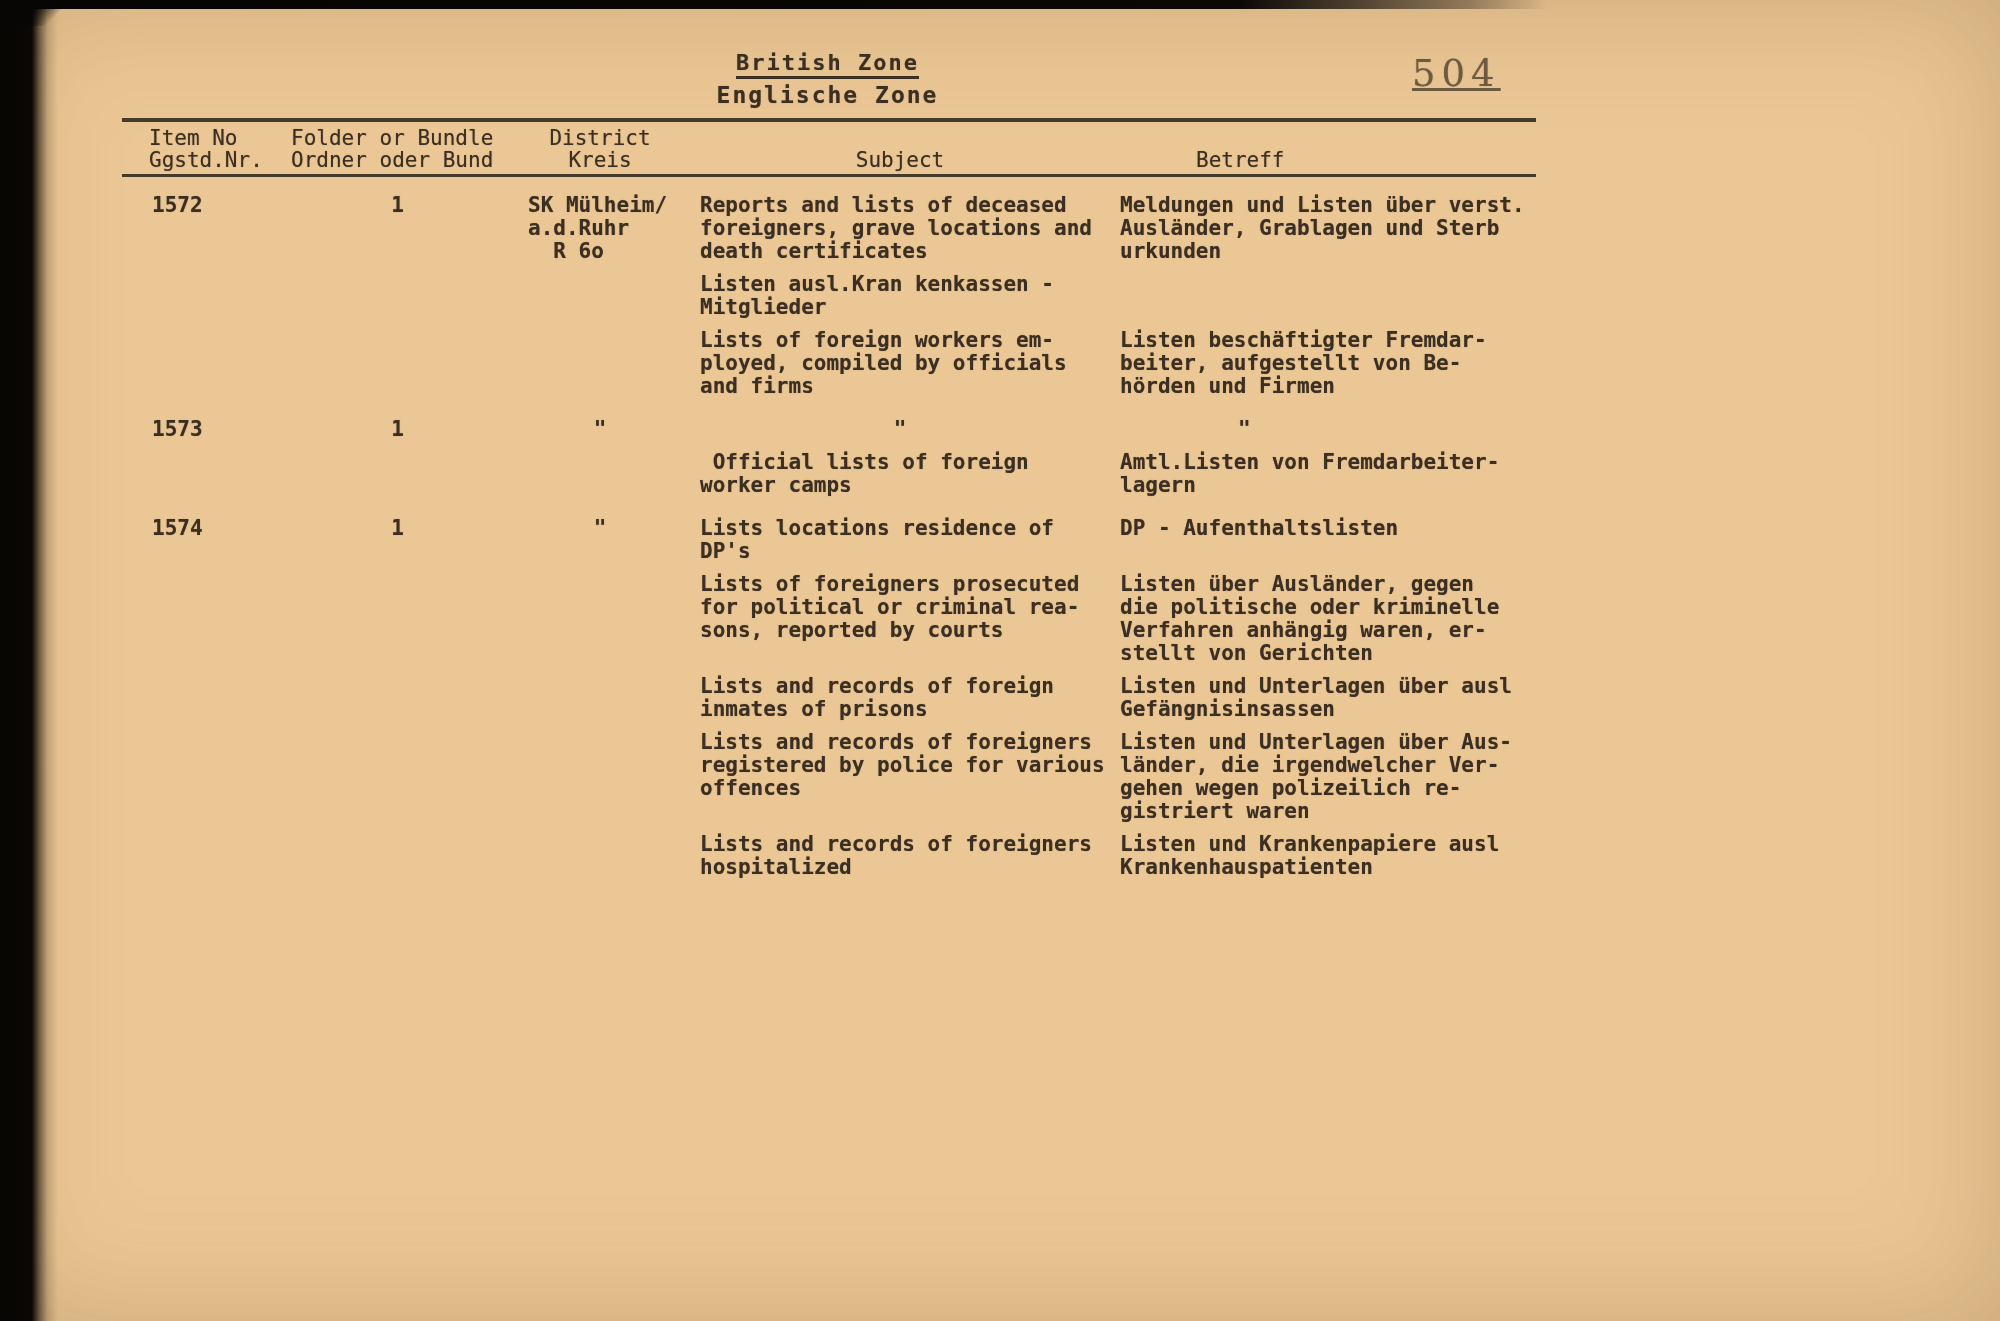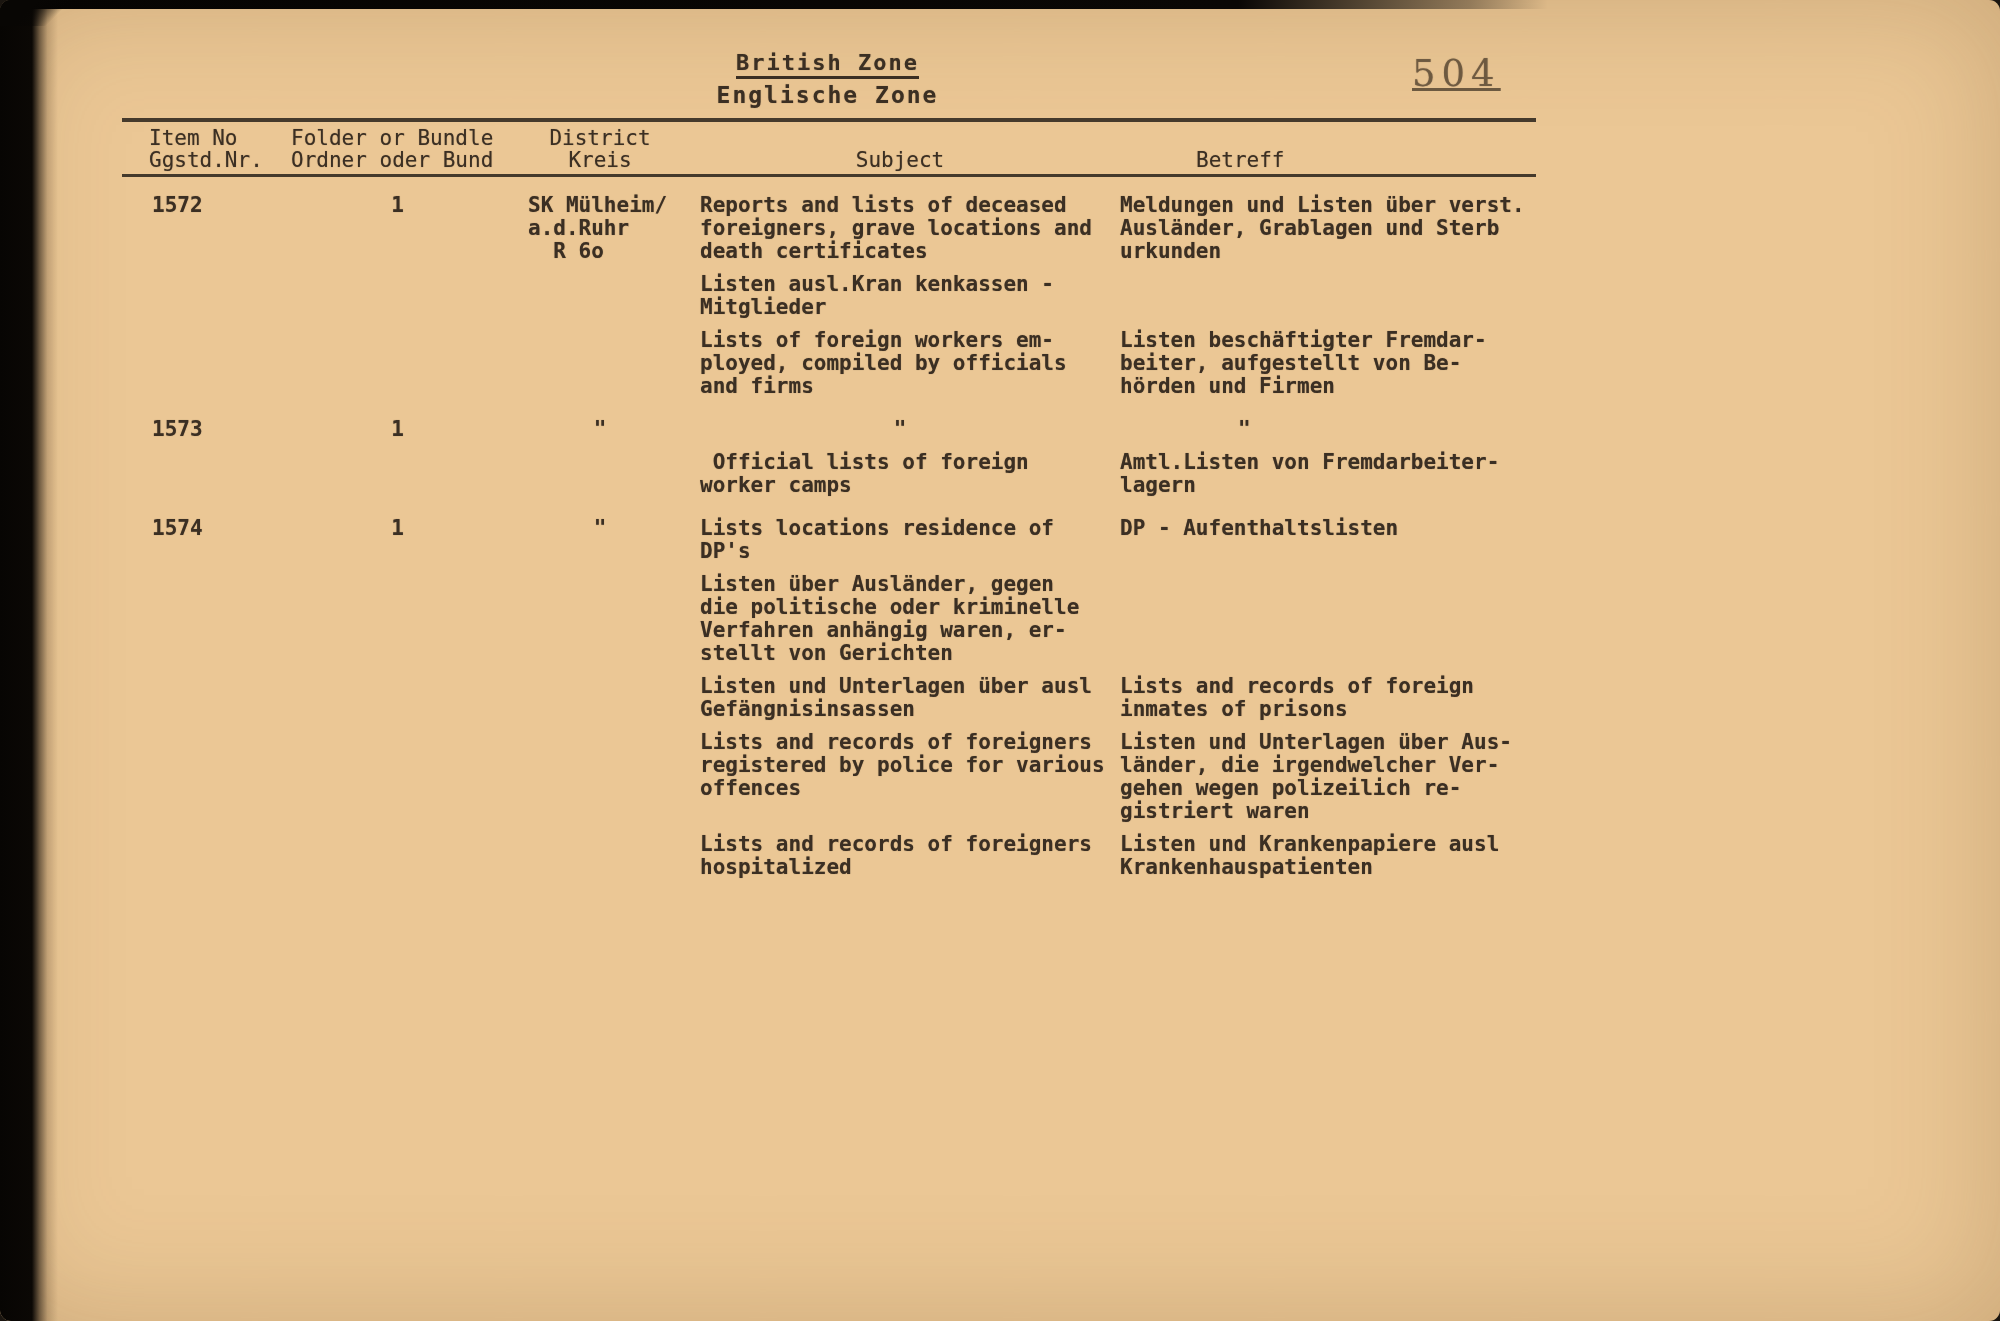--- a/index.html
+++ b/index.html
@@ -13,21 +13,20 @@
     height: 1321px;
     overflow: hidden;
     background:
       radial-gradient(ellipse 900px 500px at 30% 20%, rgba(255,240,210,0.18), rgba(0,0,0,0) 70%),
       radial-gradient(ellipse 1200px 700px at 75% 80%, rgba(120,80,30,0.10), rgba(0,0,0,0) 70%),
       linear-gradient(155deg, #ecc795 0%, #efd0a2 38%, #eac globals 0%, #e8c492 70%, #e3ba84 100%);
     background-color: #ebc795;
     box-shadow: inset 0 0 120px rgba(110,80,40,0.25);
     font-family: "DejaVu Sans Mono", "Liberation Mono", monospace;
     color: #3b2f23;
-    border-radius: 11px;
   }
   .ink {
     text-shadow: 0 0 1px rgba(58,45,30,0.45);
   }
   
   .binding-edge {
     position: absolute;
     left: 0; top: 0;
     width: 58px; height: 100%;
     background: linear-gradient(to right, #070503 0%, #0b0805 55%, rgba(20,12,6,0.55) 68%, rgba(60,40,20,0.20) 82%, rgba(0,0,0,0) 100%);
@@ -226,30 +225,33 @@
         <div class="cell item">1574</div>
         <div class="cell folder">1</div>
         <div class="cell district ditto">"</div>
         <div class="entries">
           <div class="entry">
             <div class="cell subject">Lists locations residence of
 DP's</div>
             <div class="cell betreff">DP - Aufenthaltslisten</div>
           </div>
           <div class="entry">
+            <div class="cell subject">Lists of foreigners prosecuted
+for political or criminal rea-
+sons, reported by courts</div>
             <div class="cell betreff">Listen über Ausländer, gegen
 die politische oder kriminelle
 Verfahren anhängig waren, er-
 stellt von Gerichten</div>
           </div>
           <div class="entry">
+            <div class="cell subject">Lists and records of foreign
+inmates of prisons</div>
             <div class="cell betreff">Listen und Unterlagen über ausl
 Gefängnisinsassen</div>
-            <div class="cell subject">Lists and records of foreign
-inmates of prisons</div>
           </div>
           <div class="entry">
             <div class="cell subject">Lists and records of foreigners
 registered by police for various
 offences</div>
             <div class="cell betreff">Listen und Unterlagen über Aus-
 länder, die irgendwelcher Ver-
 gehen wegen polizeilich re-
 gistriert waren</div>
           </div>

